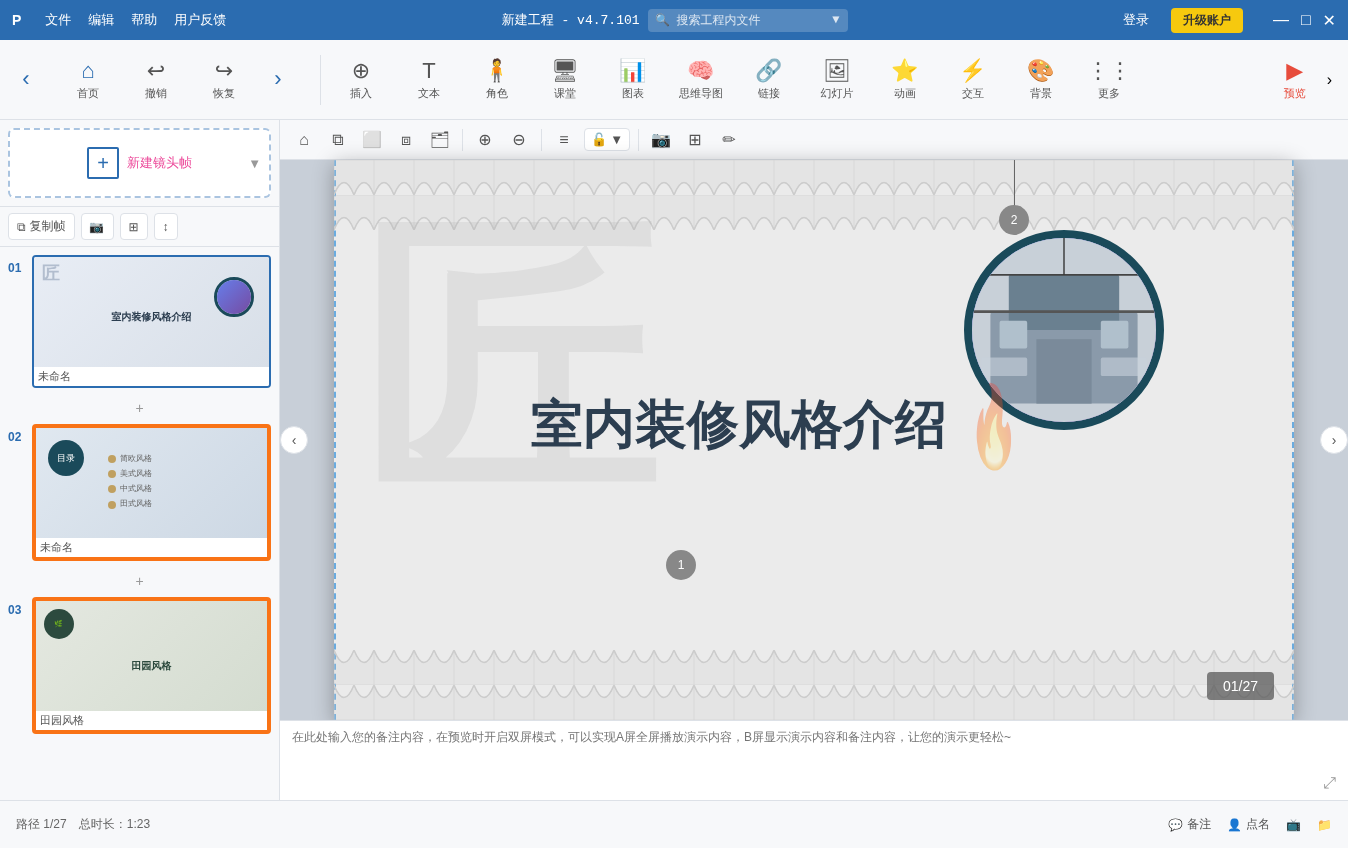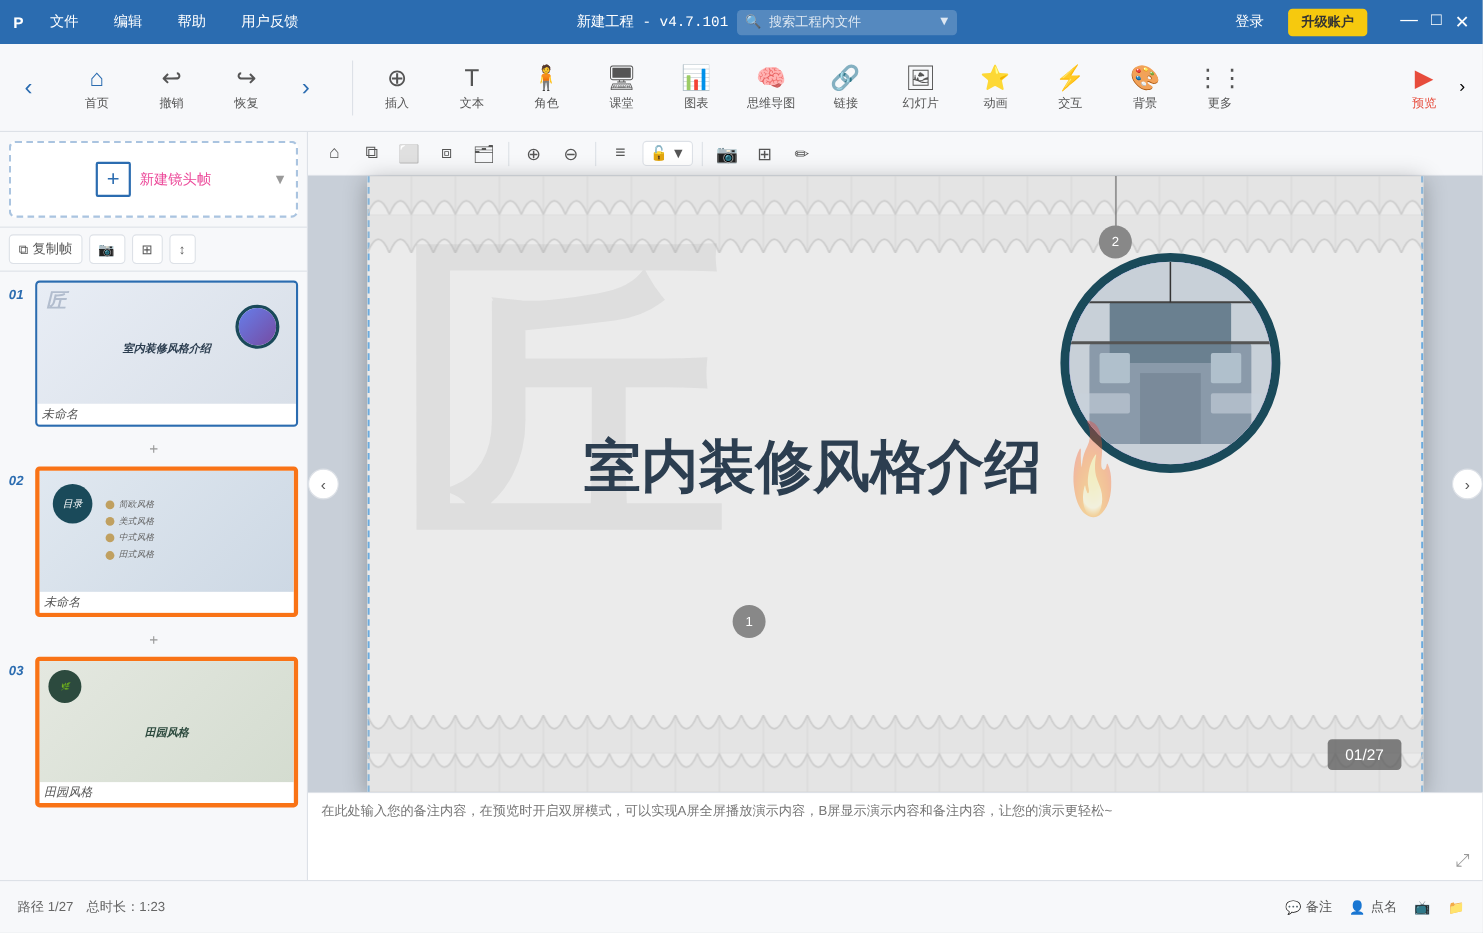--- a/index.html
+++ b/index.html
@@ -11,21 +11,21 @@
       background: #2b6cb0;
       display: flex;
       align-items: center;
       justify-content: space-between;
       padding: 0 12px;
       color: white;
       user-select: none;
     }
     .titlebar-left { display: flex; align-items: center; gap: 16px; font-size: 13px; }
     .titlebar-logo { font-size: 14px; font-weight: bold; margin-right: 8px; }
-    .titlebar-menu { display: flex; gap: 32px; font-size: 13px; }
+    .titlebar-menu { display: flex; gap: 17px; font-size: 13px; }
     .titlebar-menu span { cursor: pointer; }
     .titlebar-center { font-size: 13px; display: flex; align-items: center; gap: 8px; font-family: Liberation Mono, monospace; }
     .titlebar-search {
       display: flex; align-items: center; background: rgba(255,255,255,0.2); border-radius: 4px;
       padding: 3px 8px; gap: 6px; font-size: 12px; color: rgba(255,255,255,0.8); width: 200px;
     }
     .titlebar-right { display: flex; align-items: center; gap: 22px; font-size: 13px; }
     .btn-upgrade {
       background: #f6c90e; color: #333; border: none; border-radius: 4px;
       padding: 4px 12px; font-size: 12px; cursor: pointer; font-weight: bold;
@@ -90,21 +90,21 @@
     .sidebar-actions {
       display: flex; gap: 6px; padding: 6px 8px; border-bottom: 1px solid #dde1e7;
     }
     .sidebar-actions .act-btn {
       display: flex; align-items: center; justify-content: center;
       padding: 4px 8px; border-radius: 4px; cursor: pointer; border: 1px solid #dde1e7;
       background: white; font-size: 12px; color: #555; gap: 4px;
     }
 
     .slides-list {
-      flex: 1; overflow-y: auto; padding: 8px; font-style: italic;
+      flex: 1; overflow-y: auto; padding: 8px;
     }
     .slide-item {
       display: flex; align-items: flex-start; gap: 6px; margin-bottom: 8px;
     }
     .slide-num {
       font-size: 12px; color: #2b6cb0; font-weight: bold; min-width: 18px; margin-top: 6px;
     }
     .slide-thumb {
       flex: 1; border-radius: 4px; overflow: hidden; cursor: pointer; position: relative;
     }
@@ -399,21 +399,21 @@
 
       <div class="slide-add-btn">+</div>
 
       <div class="slide-item">
         <span class="slide-num">02</span>
         <div style="flex:1">
           <div class="slide-thumb">
             <div class="slide-thumb-inner thumb2-bg">
               <div style="position:absolute;inset:0;display:flex;align-items:center;justify-content:center;gap:4px;flex-direction:column">
                 <div style="position:absolute;left:12px;top:12px;width:36px;height:36px;border-radius:50%;background:#1a4a5a;display:flex;align-items:center;justify-content:center;color:white;font-size:9px">目录</div>
-                <div style="position:absolute;left:60px;top:25px;display:flex;flex-direction:column;gap:4px">
+                <div style="position:absolute;left:72px;top:25px;display:flex;flex-direction:column;gap:4px">
                   <div style="display:flex;align-items:center;gap:4px">
                       <span style="width:8px;height:8px;border-radius:50%;background:#c0a060;display:inline-block"></span>
                       <span style="font-size:8px">简欧风格</span>
                     </div>
                   <div style="display:flex;align-items:center;gap:4px">
                       <span style="width:8px;height:8px;border-radius:50%;background:#c0a060;display:inline-block"></span>
                       <span style="font-size:8px">美式风格</span>
                     </div>
                   <div style="display:flex;align-items:center;gap:4px">
                       <span style="width:8px;height:8px;border-radius:50%;background:#c0a060;display:inline-block"></span>

